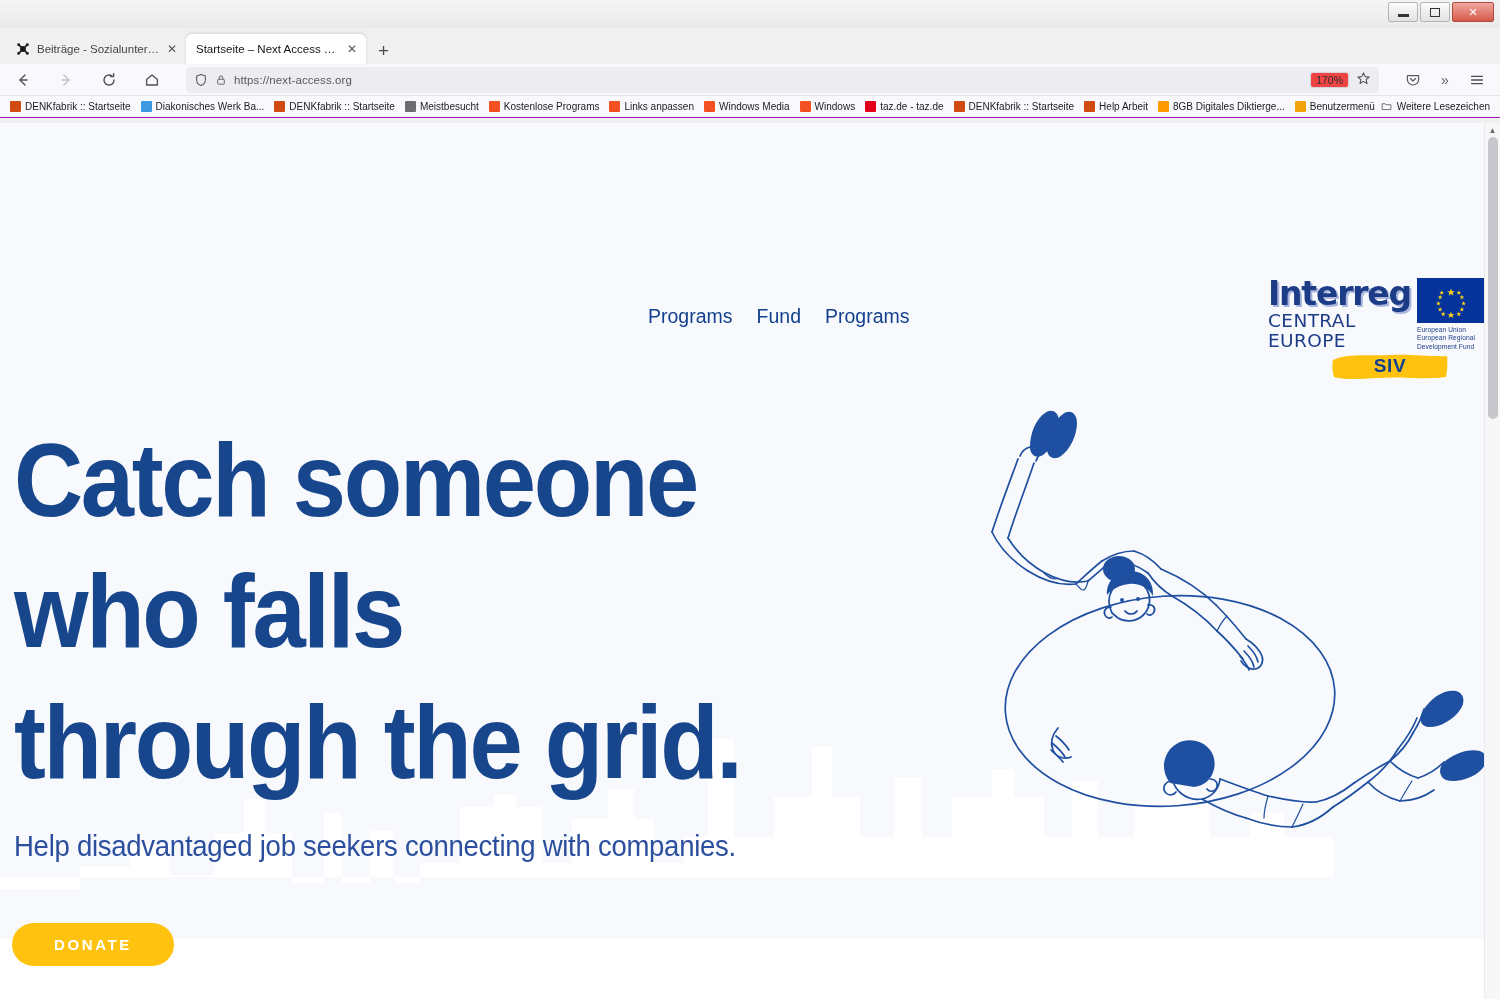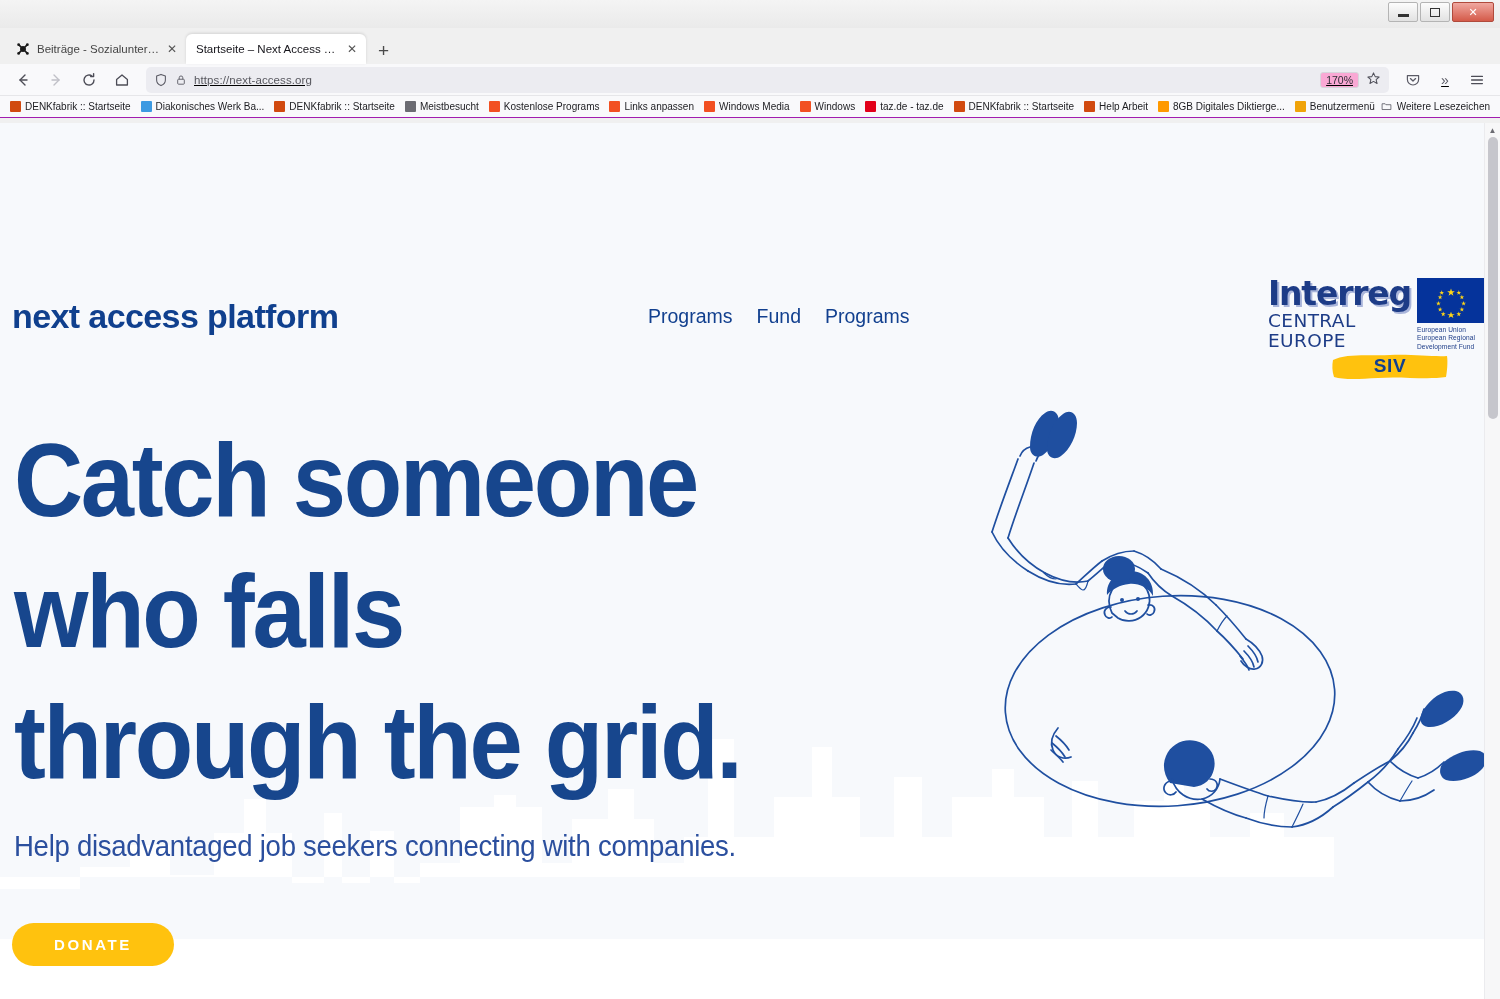--- a/index.html
+++ b/index.html
@@ -45,35 +45,35 @@
     box-shadow: 0 -1px 3px rgba(0,0,0,.12);
     color: #15141a;
   }
   .tab-title { white-space: nowrap; overflow: hidden; text-overflow: ellipsis; }
   .tab-close { font-size: 12px; color: #555; line-height: 1; cursor: pointer; }
   .tab-fav { width: 14px; height: 14px; flex: none; display:block; }
   .newtab { font-size: 19px; color: #4a4a4a; padding: 0 12px 4px 12px; line-height: 1; }
 
   .navbar {
     height: 32px; background: #f9f9fb; display: flex; align-items: center;
-    padding: 0 8px; gap: 3px; border-bottom: 1px solid #e6e6e9; text-decoration: underline;
+    padding: 0 8px; gap: 13px; border-bottom: 1px solid #e6e6e9;
   }
   .nav-icon-btn {
     width: 30px; height: 26px; display: flex; align-items: center; justify-content: center;
     color: #5b5b66; border-radius: 4px;
   }
   .nav-icon-btn.dim { color: #bdbdc4; }
   .urlbar {
     flex: 1; height: 26px; background: #ececf1; border-radius: 5px;
     display: flex; align-items: center; gap: 7px; padding: 0 8px; margin: 0 6px;
     font-size: 11.5px; color: #4c4c57;
   }
   .url-text { color: #58585f; letter-spacing: .1px; }
   .zoom-pill {
-    font-size: 10.5px; color: #2e2e35; background: #f9a8d4; border: 1px solid #d6d6dc;
+    font-size: 10.5px; color: #2e2e35; background: #ef4444; border: 1px solid #d6d6dc;
     border-radius: 3px; padding: 1px 5px; margin-left: auto;
   }
   .nav-right { display: flex; align-items: center; gap: 2px; }
 
   .bookmarks {
     height: 22px; background: #f9f9fb; display: flex; align-items: center;
     padding: 0 6px; gap: 0px; border-bottom: 1px solid #a21caf;
     font-size: 10px; color: #1c1c20; white-space: nowrap; overflow: hidden;
   }
   .bm {
@@ -319,21 +319,20 @@
   </div>
 
   <div id="viewport">
     <div id="page">
 
       <svg class="skyline" viewBox="0 0 1484 260" preserveAspectRatio="none">
         <path fill="#ffffff" d="M0 260 V150 h80 v-22 h50 v-22 h40 v30 h44 v-42 h30 v-34 h22 v34 h26 v50 h32 v-70 h18 v70 h28 v-52 h24 v52 h26 v-20 h40 v-56 h34 v-12 h22 v12 h26 v56 h30 v-44 h36 v-30 h26 v30 h20 v44 h30 v-26 h24 v-110 h26 v110 h40 v-40 h38 v-50 h20 v50 h28 v40 h34 v-60 h28 v60 h30 v-40 h40 v-28 h22 v28 h30 v40 h28 v-56 h26 v56 h36 v-36 h30 v-20 h20 v20 h26 v36 h40 v-24 h34 v24 h50 v40 H0 Z" opacity="0.92"></path>
         <path fill="#ffffff" d="M0 260 V200 h1484 v60 Z"></path>
       </svg>
 
-      <div class="brand">next access platform</div>
 
       <nav class="main-nav">
         <a href="#">Programs</a>
         <a href="#">Fund</a>
         <a href="#">Programs</a>
       </nav>
 
       <div class="interreg">
         <div class="ir-row1">
           <div>

